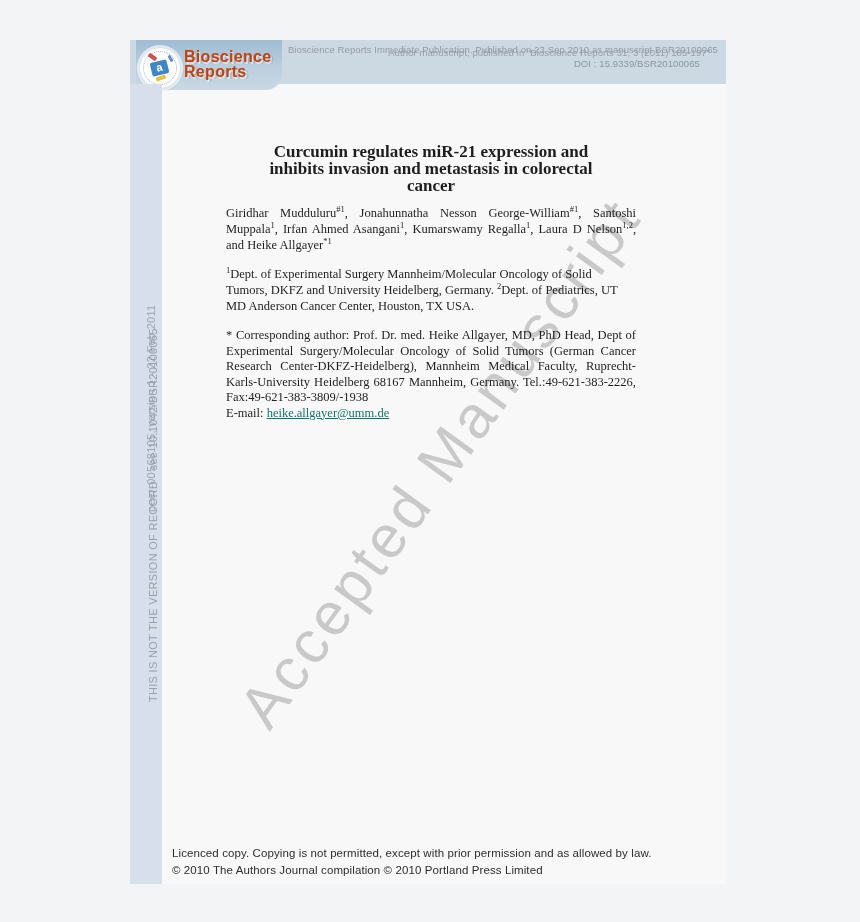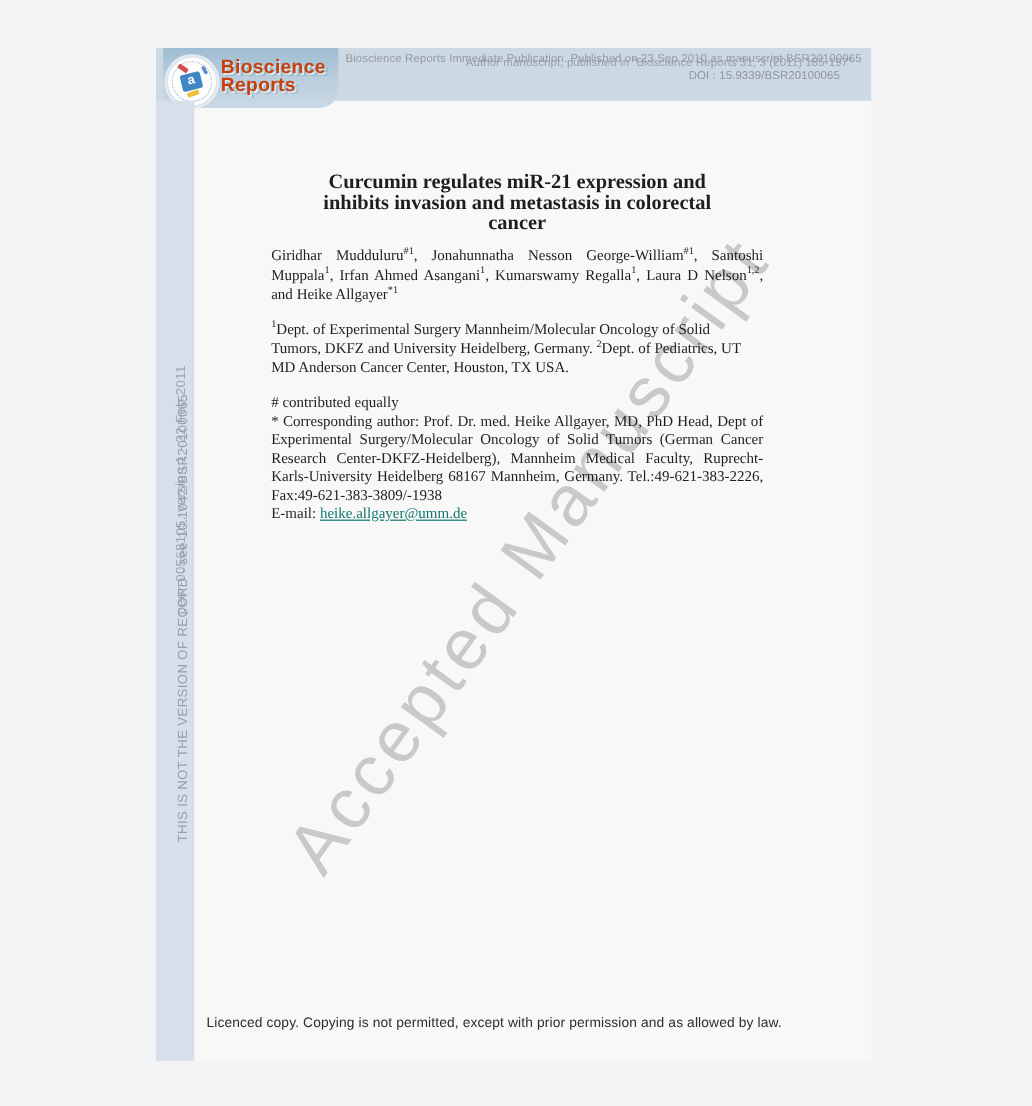--- a/index.html
+++ b/index.html
@@ -121,22 +121,22 @@
 <div class="stamp stamp-b">peer-00568105, version 1 - 22 Feb 2011</div>
 
 <div class="content">
   <div class="title">Curcumin regulates miR-21 expression and inhibits invasion and metastasis in colorectal cancer</div>
 
   <div class="authors"><span>Giridhar Mudduluru</span><sup class="s">#1</sup><span>, </span><span>Jonahunnatha Nesson George-William</span><sup class="s">#1</sup><span>, </span><span>Santoshi Muppala</span><sup class="s">1</sup><span>, </span><span>Irfan Ahmed Asangani</span><sup class="s">1</sup><span>, </span><span>Kumarswamy Regalla</span><sup class="s">1</sup><span>, </span><span>Laura D Nelson</span><sup class="s">1,2</sup><span>, and </span><span>Heike Allgayer</span><sup class="s">*1</sup></div>
 
   <div class="affil"><sup class="s">1</sup><span>Dept. of Experimental Surgery Mannheim/Molecular Oncology of Solid Tumors, DKFZ and University Heidelberg, Germany. </span><sup class="s">2</sup><span>Dept. of Pediatrics, UT MD Anderson Cancer Center, Houston, TX USA.</span></div>
 
   <div class="notes">
-    <div># contributed equally</div>
     <div>* Corresponding author: Prof. Dr. med. Heike Allgayer, MD, PhD Head, Dept of Experimental Surgery/Molecular Oncology of Solid Tumors (German Cancer Research Center-DKFZ-Heidelberg), Mannheim Medical Faculty, Ruprecht-Karls-University Heidelberg 68167 Mannheim, Germany. Tel.:49-621-383-2226, Fax:49-621-383-3809/-1938</div>
     <div class="email-line"><span>E-mail: </span><span class="email-link">heike.allgayer@umm.de</span></div>
   </div>
 
 </div>
 
 <div class="footer">
   <div>Licenced copy. Copying is not permitted, except with prior permission and as allowed by law.</div>
+  <div>© 2010 The Authors Journal compilation © 2010 Portland Press Limited</div>
 </div>
 
 </body></html>

